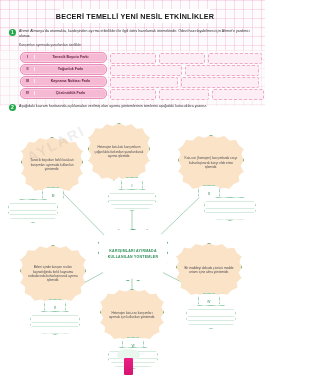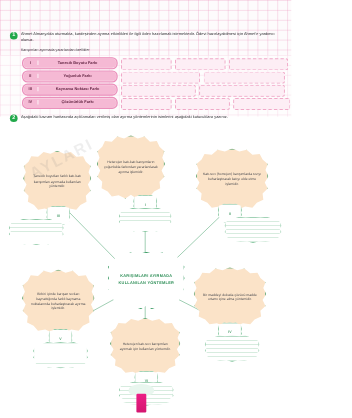--- a/index.html
+++ b/index.html
@@ -145,20 +145,23 @@
   }
 </style>
 </head>
 <body>
 
 <div class="page">
 
   <div class="grid-band"></div>
   <div class="grid-band b2"></div>
 
+  <div class="title-wrap">
+    <div class="title">BECERİ TEMELLİ YENİ NESİL ETKİNLİKLER</div>
+  </div>
 
   <div class="instr instr-1">
     <div class="bullet">1</div>
     <div class="instr-text">Ahmet Almanya'da oturmakta, kardeşinden ayırma etkinlikleri ile ilgili ödev hazırlamak istemektedir. Ödevi hazırlayabilmesi için Ahmet'e yardımcı olunuz.</div>
   </div>
   <div class="sub-note">Karışımları ayırmada yararlanılan özellikler</div>
 
   <div class="table" id="answer-table">
       <div class="trow">
         <div class="pill">

